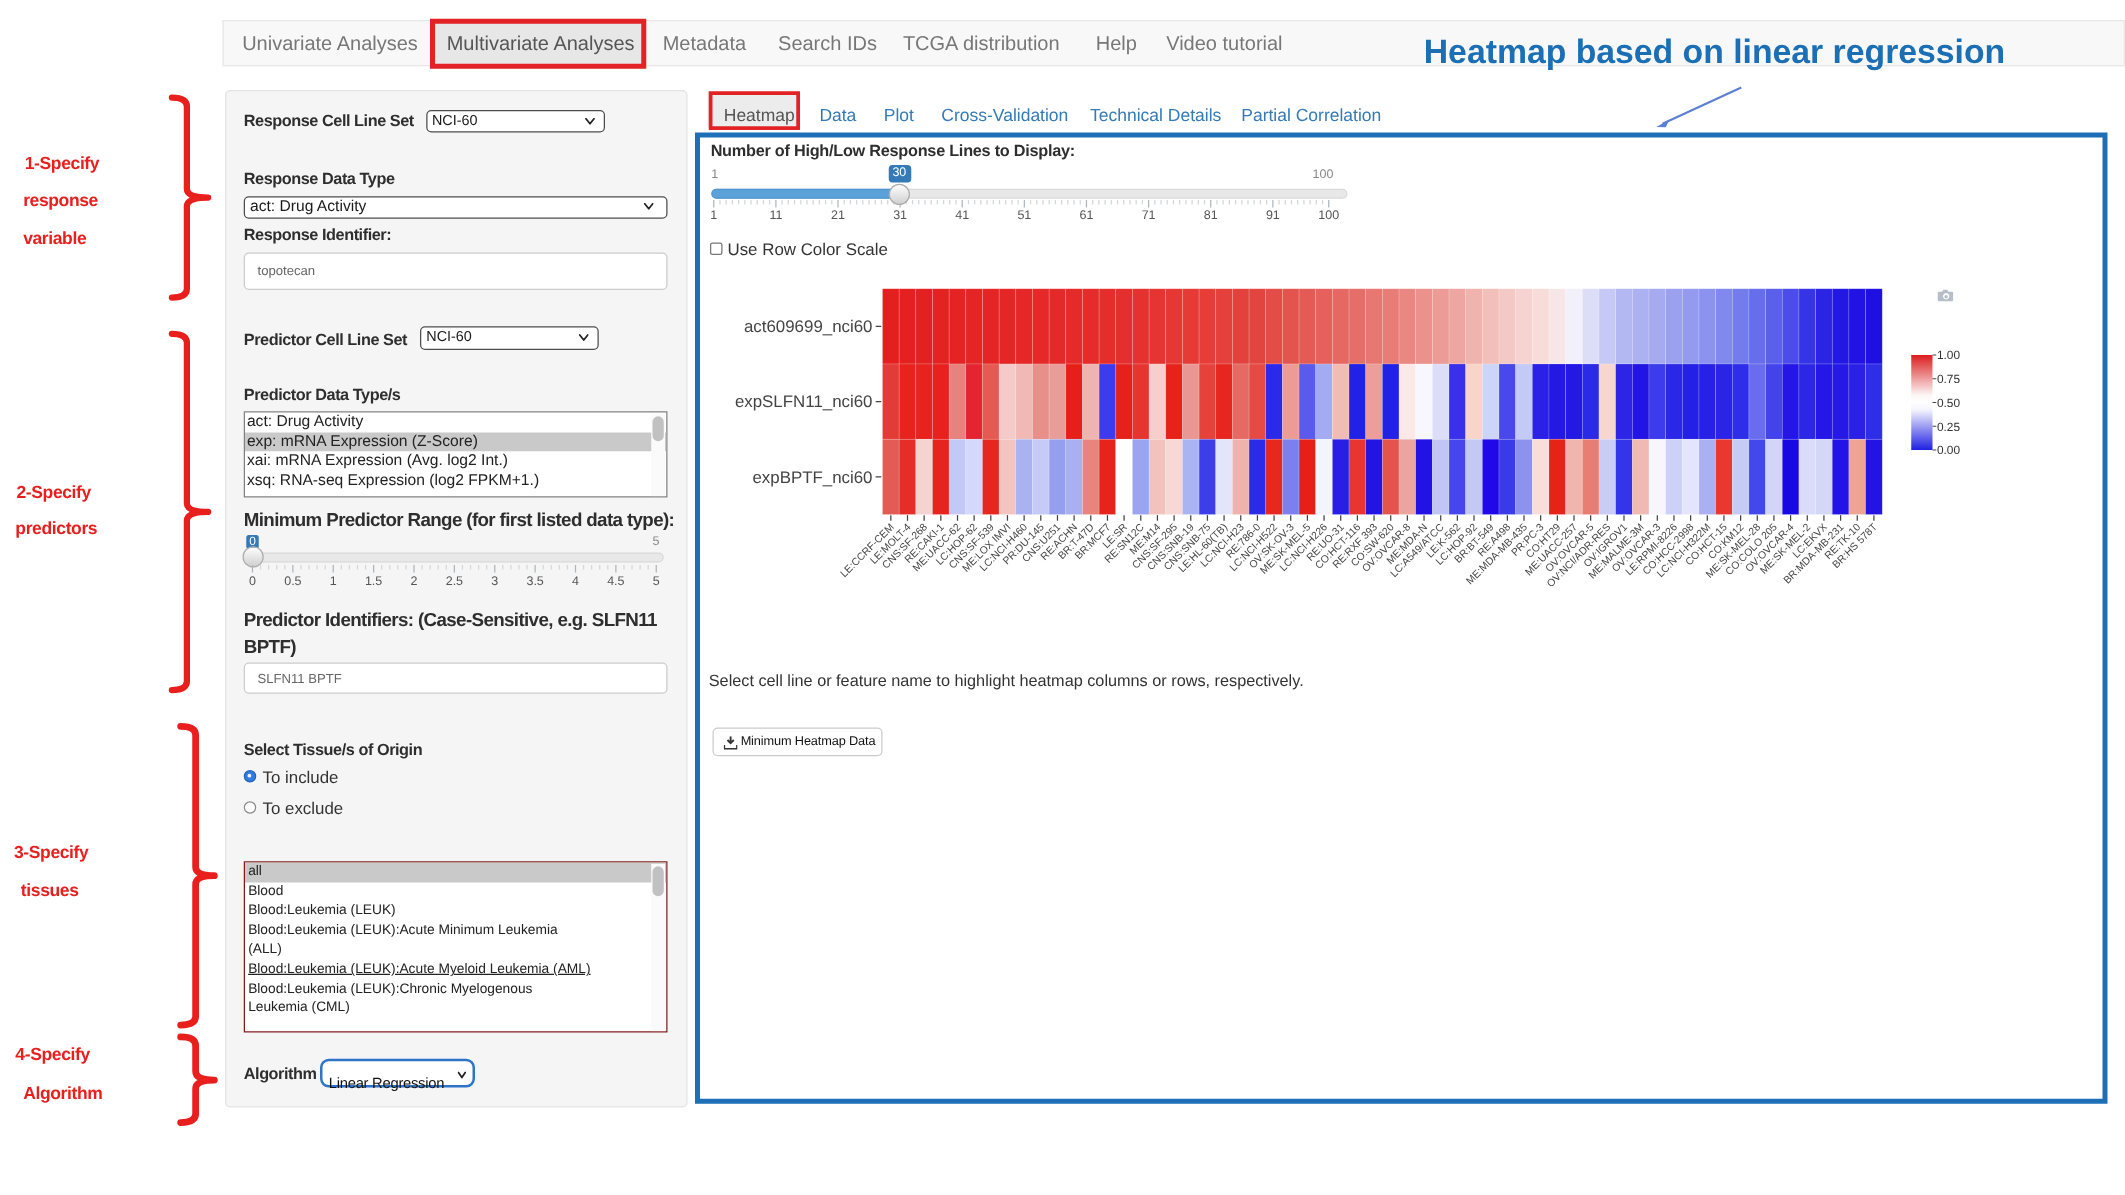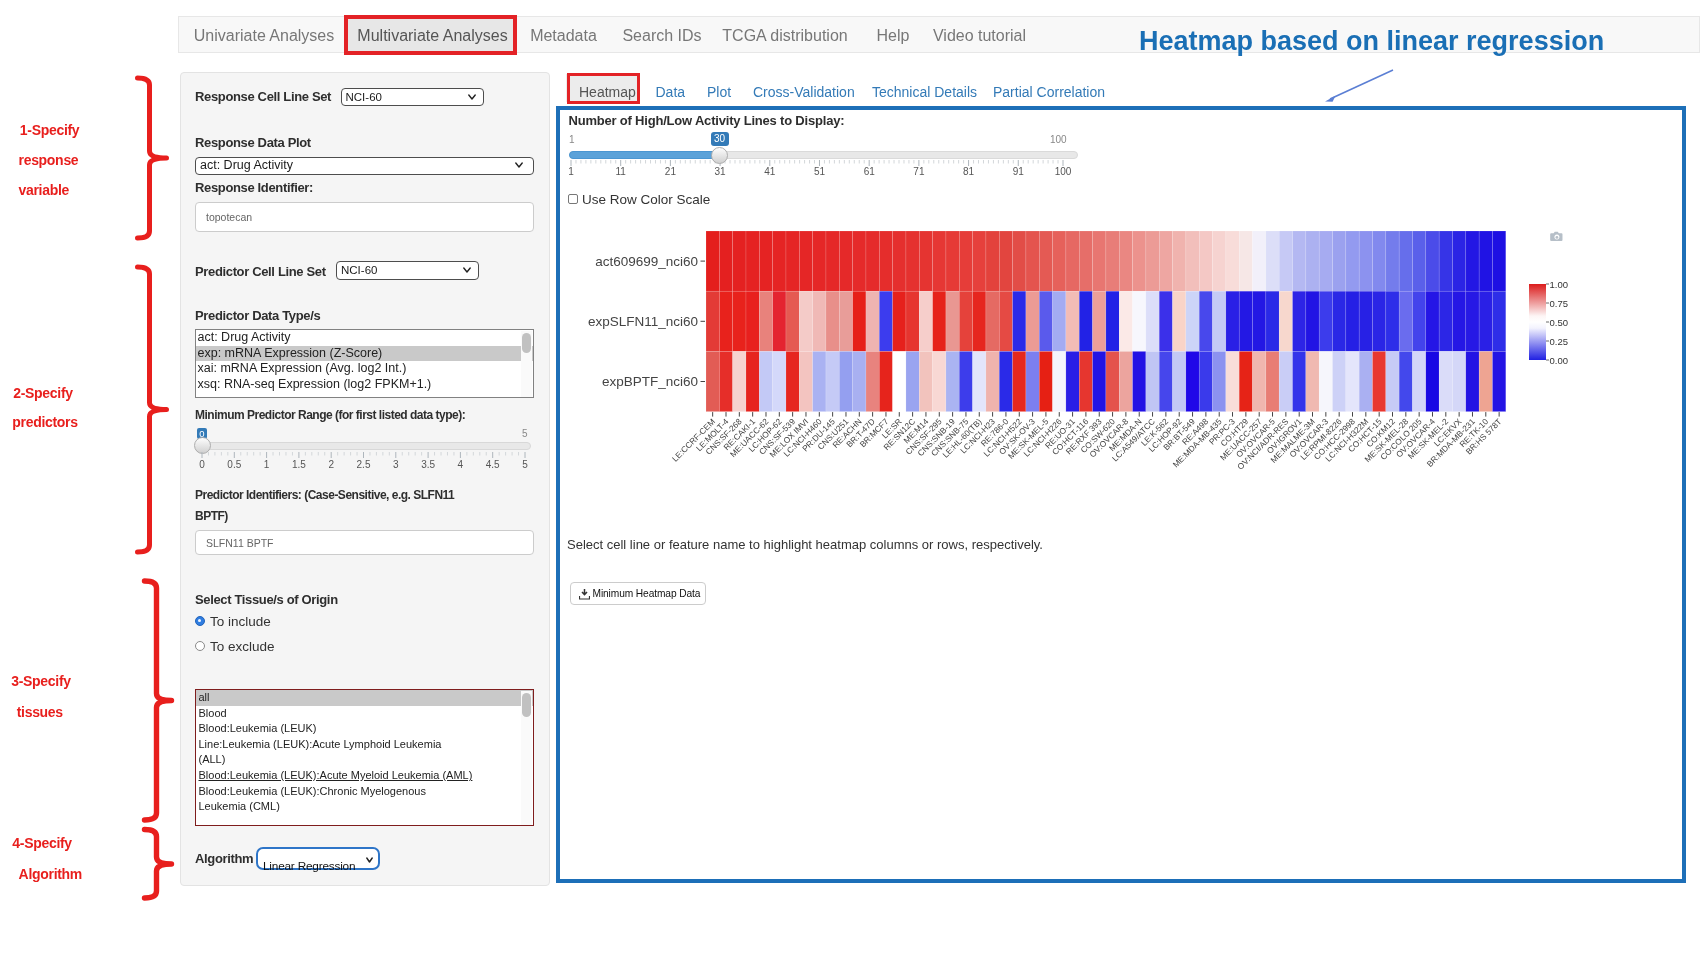--- a/index.html
+++ b/index.html
@@ -1,18 +1,18 @@
 <!DOCTYPE html>
 <html><head><meta charset="utf-8"><style>
 *{margin:0;padding:0;box-sizing:border-box}
 html,body{width:1700px;height:956px;background:#fff;font-family:"Liberation Sans",sans-serif;}
 #page{position:relative;width:1700px;height:956px;overflow:hidden;}
 .abs{position:absolute;}
 .lbl{position:absolute;font-weight:bold;font-size:13px;letter-spacing:-0.35px;color:#2e2e2e;white-space:nowrap;}
-.lbl2{position:absolute;font-weight:bold;font-size:12px;letter-spacing:-0.5px;color:#2e2e2e;white-space:nowrap;}
+.lbl2{position:absolute;font-weight:bold;font-size:15px;letter-spacing:-0.5px;color:#2e2e2e;white-space:nowrap;}
 .sel{position:absolute;background:#fff;border:1.6px solid #4d4d4d;border-radius:4px;color:#1a1a1a;white-space:nowrap;}
 .inp{position:absolute;background:#fff;border:1px solid #ccc;border-radius:4px;color:#666;}
 .red{position:absolute;color:#e81f1d;font-weight:bold;font-size:14px;letter-spacing:-0.3px;white-space:nowrap;}
 .nav{position:absolute;font-size:16px;color:#777;white-space:nowrap;}
 .tab{position:absolute;font-size:14px;color:#337ab7;white-space:nowrap;}
 </style></head><body>
 <div id="page">
 <div class="abs" style="left:178px;top:15.5px;width:1522px;height:37px;background:#f8f8f8;border:1px solid #e7e7e7;"></div>
 <div class="abs" style="left:344.5px;top:16.5px;width:172px;height:35px;background:#e7e7e7;"></div>
 <div class="nav" style="left:264.0px;top:27px;transform:translateX(-50%);color:#777">Univariate Analyses</div>
@@ -27,21 +27,21 @@
 <svg style="position:absolute;left:1310px;top:60px" width="100" height="50">
       <line x1="83" y1="10" x2="20" y2="39" stroke="#5b7fd4" stroke-width="1.6"></line>
       <path d="M15 41.5 L25.5 35.8 L22.6 41.8 Z" fill="#5b7fd4"></path>
     </svg>
 <div class="abs" style="left:180px;top:71.5px;width:369.5px;height:814px;background:#f5f5f5;border:1px solid #e3e3e3;border-radius:4px;"></div>
 <div class="lbl" style="left:195px;top:89px;">Response Cell Line Set</div>
 <div class="sel" style="left:340.5px;top:87.5px;width:143px;height:18.5px;font-size:11.5px;line-height:16px;padding-left:4px;">NCI-60</div>
 <svg style="position:absolute;left:468.0px;top:93.5px" width="8" height="7">
       <path d="M0.8 1 L4.0 5.0 L7.2 1" fill="none" stroke="#222" stroke-width="1.4" stroke-linecap="round" stroke-linejoin="round"></path>
     </svg>
-<div class="lbl" style="left:195px;top:134.5px;">Response Data Plot</div>
+<div class="lbl" style="left:195px;top:134.5px;">Response Data Type</div>
 <div class="sel" style="left:195px;top:156.5px;width:338.5px;height:18px;font-size:12.5px;line-height:15.5px;padding-left:4px;">act: Drug Activity</div>
 <svg style="position:absolute;left:515.0px;top:162.0px" width="8" height="7">
       <path d="M0.8 1 L4.0 5.0 L7.2 1" fill="none" stroke="#222" stroke-width="1.4" stroke-linecap="round" stroke-linejoin="round"></path>
     </svg>
 <div class="lbl" style="left:195px;top:180px;">Response Identifier:</div>
 <div class="inp" style="left:195px;top:202px;width:338.5px;height:30px;font-size:10.5px;line-height:28px;padding-left:10px;">topotecan</div>
 <div class="lbl" style="left:195px;top:263.5px;">Predictor Cell Line Set</div>
 <div class="sel" style="left:336px;top:261px;width:142.5px;height:18.5px;font-size:11.5px;line-height:16px;padding-left:4px;">NCI-60</div>
 <svg style="position:absolute;left:463.0px;top:267.0px" width="8" height="7">
       <path d="M0.8 1 L4.0 5.0 L7.2 1" fill="none" stroke="#222" stroke-width="1.4" stroke-linecap="round" stroke-linejoin="round"></path>
@@ -130,21 +130,21 @@
 <div class="lbl" style="left:195px;top:592px;">Select Tissue/s of Origin</div>
 <div class="abs" style="left:194.5px;top:615.5px;width:10px;height:10px;border-radius:50%;background:#2f7de1;border:1px solid #2264ba;"></div>
 <div class="abs" style="left:197.7px;top:618.7px;width:3.6px;height:3.6px;border-radius:50%;background:#eef5ff;"></div>
 <div class="abs" style="left:210px;top:613.5px;font-size:13.5px;color:#333;">To include</div>
 <div class="abs" style="left:194.5px;top:640.5px;width:10px;height:10px;border-radius:50%;background:#fff;border:1px solid #8a8a8a;"></div>
 <div class="abs" style="left:210px;top:639px;font-size:13.5px;color:#333;">To exclude</div>
 <div class="abs" style="left:194.5px;top:689px;width:339.5px;height:136.5px;background:#fff;border:1px solid #7f1d1d;overflow:hidden;font-size:11px;color:#222;">
       <div style="padding:0 3px;height:15.6px;line-height:15.6px;background:#c9c9c9;white-space:nowrap;">all</div>
       <div style="padding:0 3px;height:15.6px;line-height:15.6px;white-space:nowrap;">Blood</div>
       <div style="padding:0 3px;height:15.6px;line-height:15.6px;white-space:nowrap;">Blood:Leukemia (LEUK)</div>
-      <div style="padding:0 3px;height:15.6px;line-height:15.6px;white-space:nowrap;">Line:Leukemia (LEUK):Acute Lymphoid Leukemia</div>
+      <div style="padding:0 3px;height:15.6px;line-height:15.6px;white-space:nowrap;">Blood:Leukemia (LEUK):Acute Minimum Leukemia</div>
       <div style="padding:0 3px;height:15.6px;line-height:15.6px;white-space:nowrap;">(ALL)</div>
       <div style="padding:0 3px;height:15.6px;line-height:15.6px;white-space:nowrap;text-decoration:underline;">Blood:Leukemia (LEUK):Acute Myeloid Leukemia (AML)</div>
       <div style="padding:0 3px;height:15.6px;line-height:15.6px;white-space:nowrap;">Blood:Leukemia (LEUK):Chronic Myelogenous</div>
       <div style="padding:0 3px;height:15.6px;line-height:15.6px;white-space:nowrap;">Leukemia (CML)</div>
       <div style="position:absolute;right:1px;top:1px;width:11px;height:134px;background:#fafafa;"></div>
       <div style="position:absolute;right:2px;top:3px;width:9px;height:24px;background:#c1c1c1;border-radius:5px;"></div>
     </div>
 <div class="lbl" style="left:195px;top:851px;">Algorithm</div>
 <div class="abs" style="left:256px;top:846.5px;width:124px;height:23px;border:2.5px solid #2e75c8;border-radius:7px;background:#fff;"></div>
 <div class="abs" style="left:263px;top:859px;font-size:11.8px;letter-spacing:-0.2px;color:#111;">Linear Regression</div>
@@ -168,21 +168,21 @@
     </svg>
 <div class="abs" style="left:566px;top:74px;width:73px;height:28px;background:#ececec;"></div>
 <div class="tab" style="left:579.0px;top:83.5px;color:#555">Heatmap</div>
 <div class="tab" style="left:655.5px;top:83.5px;color:#337ab7">Data</div>
 <div class="tab" style="left:707.0px;top:83.5px;color:#337ab7">Plot</div>
 <div class="tab" style="left:753.0px;top:83.5px;color:#337ab7">Cross-Validation</div>
 <div class="tab" style="left:872.0px;top:83.5px;color:#337ab7">Technical Details</div>
 <div class="tab" style="left:993.0px;top:83.5px;color:#337ab7">Partial Correlation</div>
 <div class="abs" style="left:566.5px;top:72.5px;width:73px;height:31px;border:3.5px solid #e32226;"></div>
 <div class="abs" style="left:556px;top:106px;width:1130px;height:776.5px;border:4.5px solid #1d6fb8;"></div>
-<div class="abs" style="left:568.5px;top:112.5px;font-size:13px;font-weight:bold;letter-spacing:-0.2px;color:#2e2e2e;">Number of High/Low Activity Lines to Display:</div>
+<div class="abs" style="left:568.5px;top:112.5px;font-size:13px;font-weight:bold;letter-spacing:-0.2px;color:#2e2e2e;">Number of High/Low Response Lines to Display:</div>
 <div class="abs" style="left:569px;top:133.5px;font-size:10px;color:#888;">1</div>
 <div class="abs" style="left:1050px;top:133.5px;font-size:10px;color:#888;">100</div>
 <div class="abs" style="left:710.5px;top:132px;width:18px;height:13.5px;background:#337ab7;border-radius:3px;color:#fff;font-size:10px;line-height:13.5px;text-align:center;">30</div>
 <div class="abs" style="left:569px;top:150.5px;width:509px;height:8.5px;background:#e8e8e8;border:1px solid #dadada;border-radius:5px;"></div>
 <div class="abs" style="left:569px;top:150.5px;width:150px;height:8.5px;background:#5ba2d9;border:1px solid #4a96d2;border-radius:5px 0 0 5px;"></div>
 <svg style="position:absolute;left:556px;top:148px" width="560" height="32">
 <line x1="15.00" y1="12" x2="15.00" y2="18" stroke="#aeb6bc" stroke-width="1"></line>
 <line x1="19.97" y1="12" x2="19.97" y2="15.5" stroke="#d3d7da" stroke-width="1"></line>
 <line x1="24.94" y1="12" x2="24.94" y2="15.5" stroke="#d3d7da" stroke-width="1"></line>
 <line x1="29.91" y1="12" x2="29.91" y2="15.5" stroke="#d3d7da" stroke-width="1"></line>

